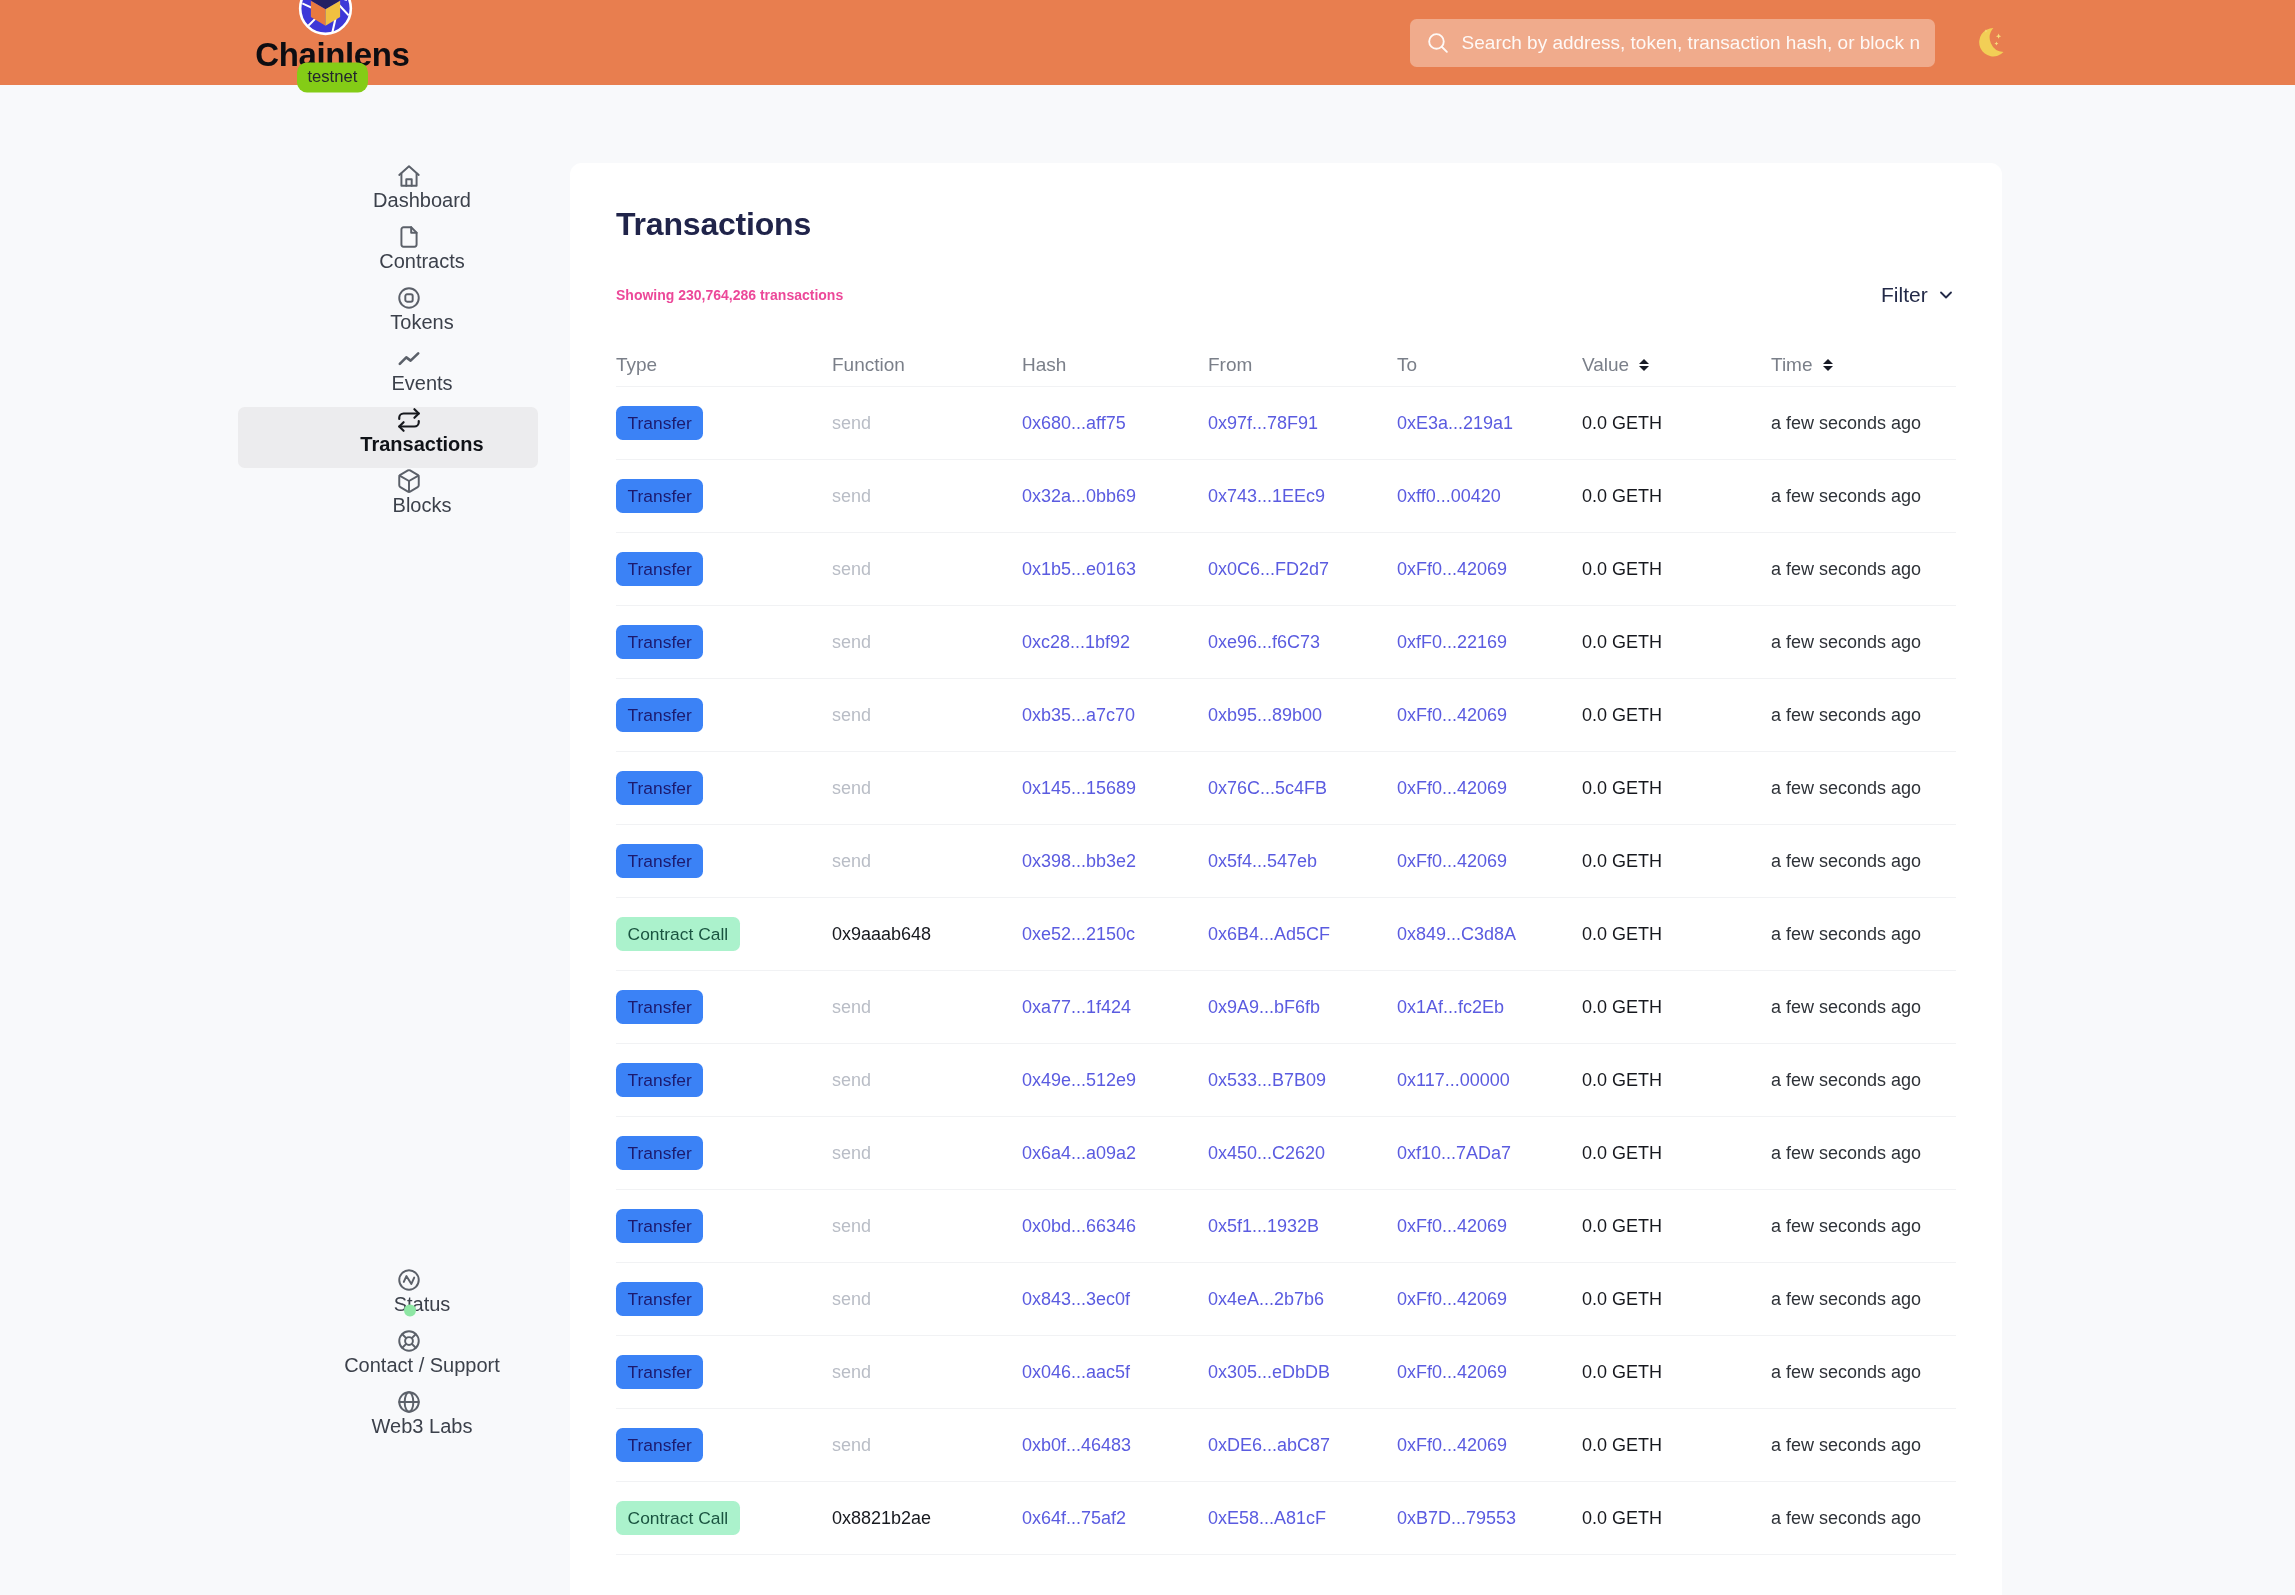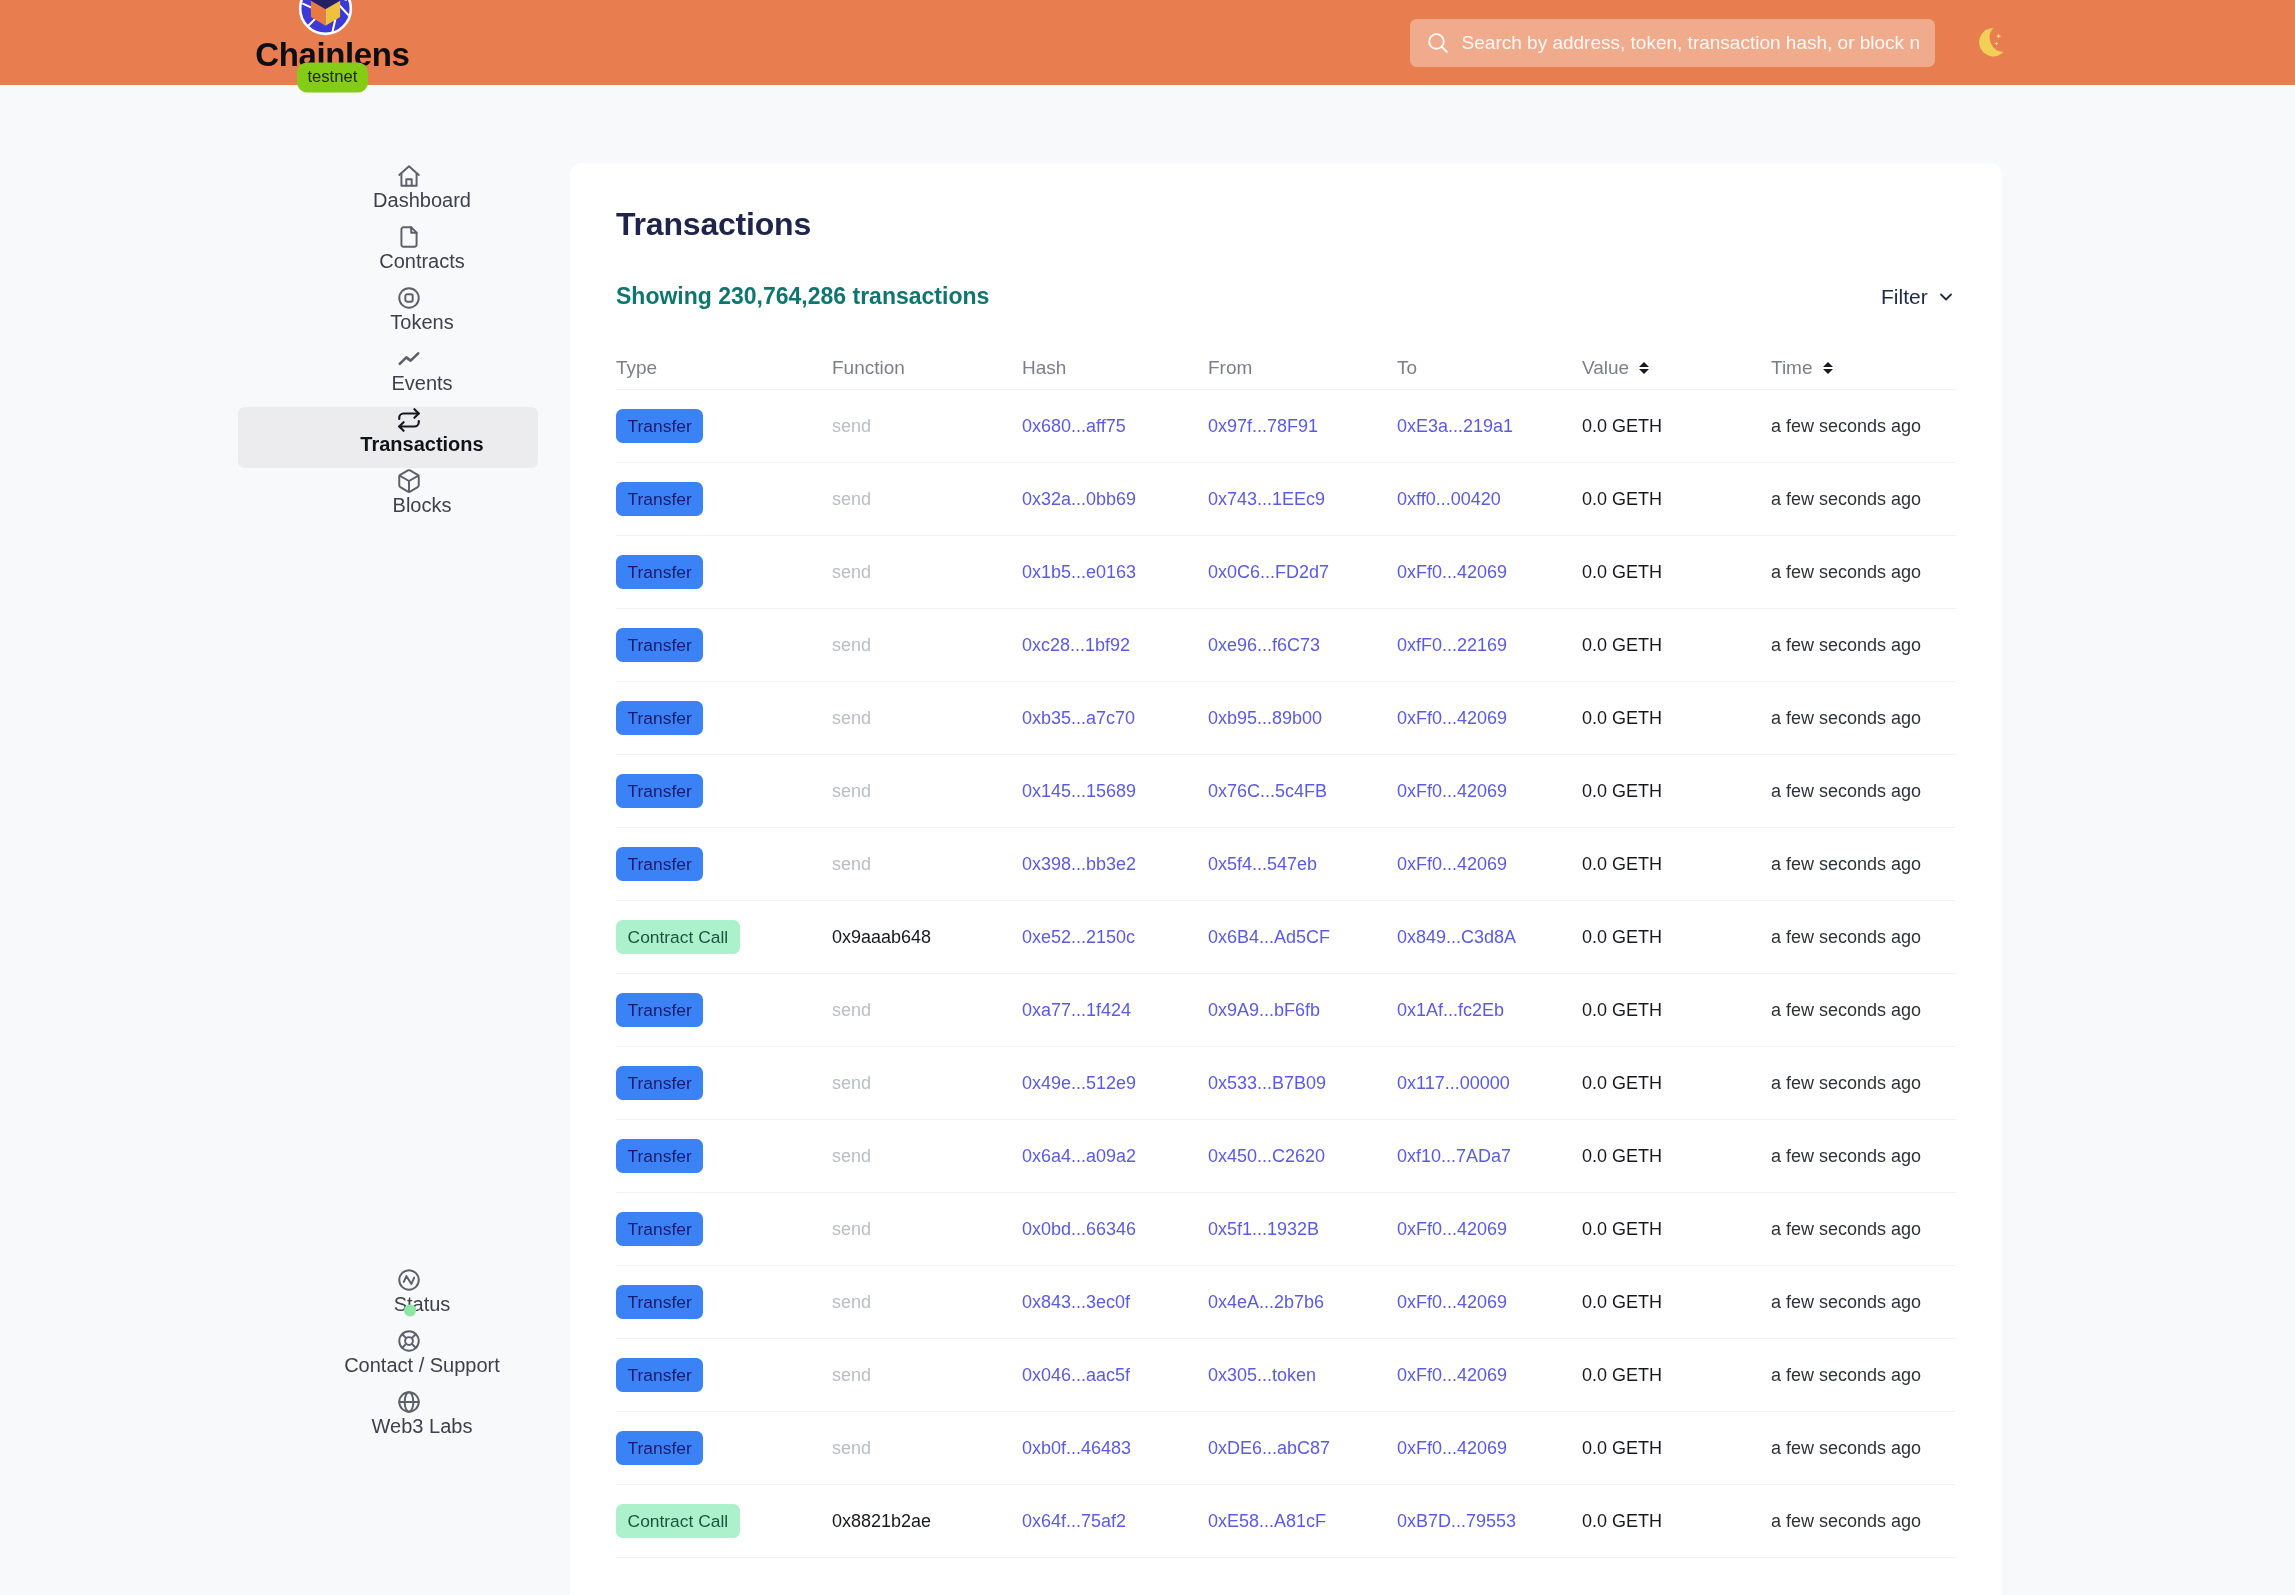--- a/index.html
+++ b/index.html
@@ -26,21 +26,21 @@
   .nav-item .nlabel { margin-left:27px; font-size:20px; color:#3c414b; }
   .nav-item.active { background:#ececee; }
   .nav-item.active .nlabel { font-weight:700; color:#101318; }
   .nav-item.active .nicon { color:#16181d; }
   .status-dot { width:11.6px; height:11.6px; border-radius:50%; background:#8ee6a4; display:inline-block; transform:translateY(-11.6px); margin-left:2.5px; }
 
   
   .card { position:absolute; left:570px; top:163px; width:1432px; height:1461px; background:#ffffff; border-radius:11.6px; padding:0 46px; }
   .page-title { margin-top:43px; font-size:32px; font-weight:700; color:#20244a; letter-spacing:-0.2px; }
   .meta-row { margin-top:40px; display:flex; align-items:center; justify-content:space-between; }
-  .showing-text { font-size:23px; font-weight:600; color:#0f766e; }
+  .showing-text { font-size:14px; font-weight:600; color:#ec4899; }
   .filter-btn { display:flex; align-items:center; gap:8.3px; cursor:pointer; }
   .filter-label { font-size:21px; font-weight:500; color:#232a48; }
   .chev-svg { width:20px; height:20px; color:#232a48; }
 
   
   .table { margin-top:37px; }
   .thead, .trow { display:grid; grid-template-columns:216px 190px 186px 189px 185px 189px 1fr; align-items:center; }
   .thead { height:43px; border-bottom:0.8px solid #f1f2f4; }
   .th { font-size:19px; color:#7a7f89; display:flex; align-items:center; }
   .sort-icon { display:inline-flex; flex-direction:column; gap:2.5px; margin-left:10px; }
@@ -336,21 +336,21 @@
     <div class="cell"><a class="hlink">0x843...3ec0f</a></div>
     <div class="cell"><a class="hlink">0x4eA...2b7b6</a></div>
     <div class="cell"><a class="hlink">0xFf0...42069</a></div>
     <div class="cell cell-value">0.0 GETH</div>
     <div class="cell cell-time">a few seconds ago</div>
   </div>
         <div class="trow">
     <div class="cell"><span class="badge badge-transfer">Transfer</span></div>
     <div class="cell cell-fn fn-muted">send</div>
     <div class="cell"><a class="hlink">0x046...aac5f</a></div>
-    <div class="cell"><a class="hlink">0x305...token</a></div>
+    <div class="cell"><a class="hlink">0x305...eDbDB</a></div>
     <div class="cell"><a class="hlink">0xFf0...42069</a></div>
     <div class="cell cell-value">0.0 GETH</div>
     <div class="cell cell-time">a few seconds ago</div>
   </div>
         <div class="trow">
     <div class="cell"><span class="badge badge-transfer">Transfer</span></div>
     <div class="cell cell-fn fn-muted">send</div>
     <div class="cell"><a class="hlink">0xb0f...46483</a></div>
     <div class="cell"><a class="hlink">0xDE6...abC87</a></div>
     <div class="cell"><a class="hlink">0xFf0...42069</a></div>

